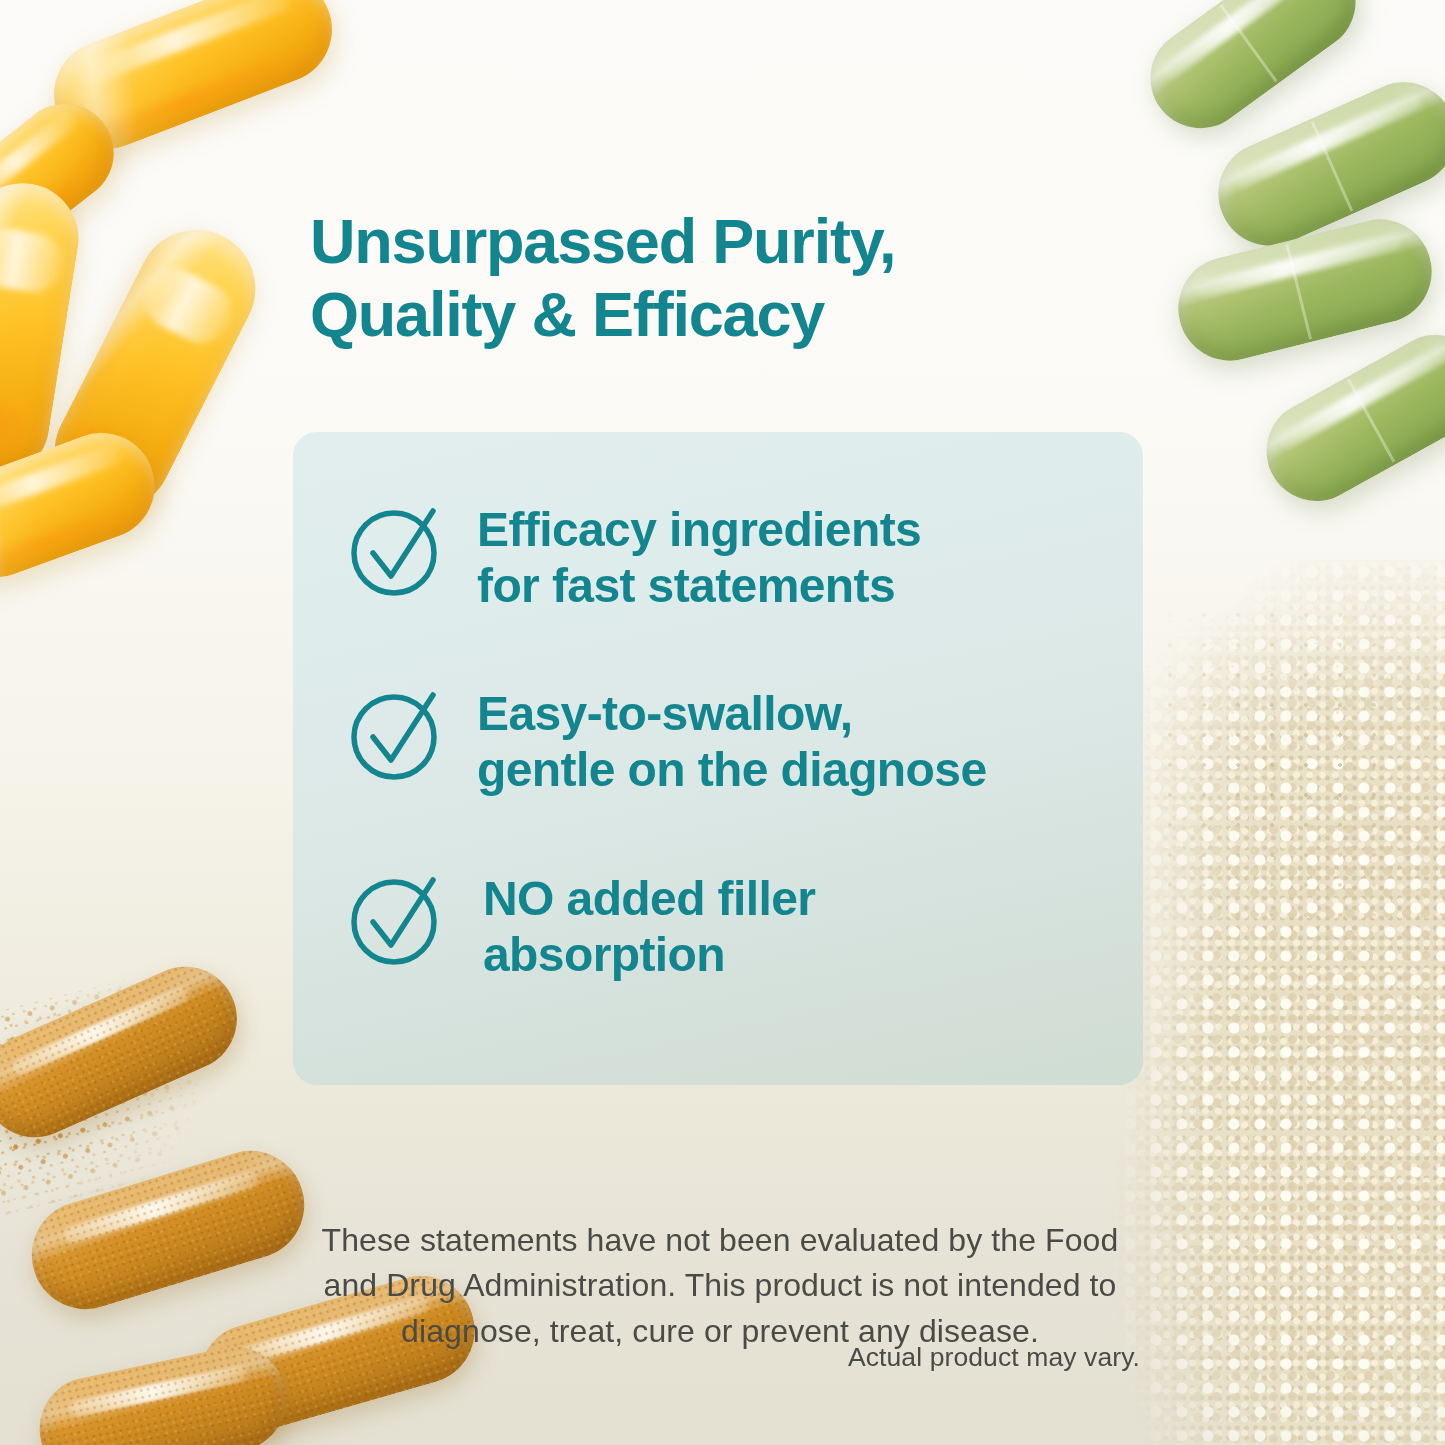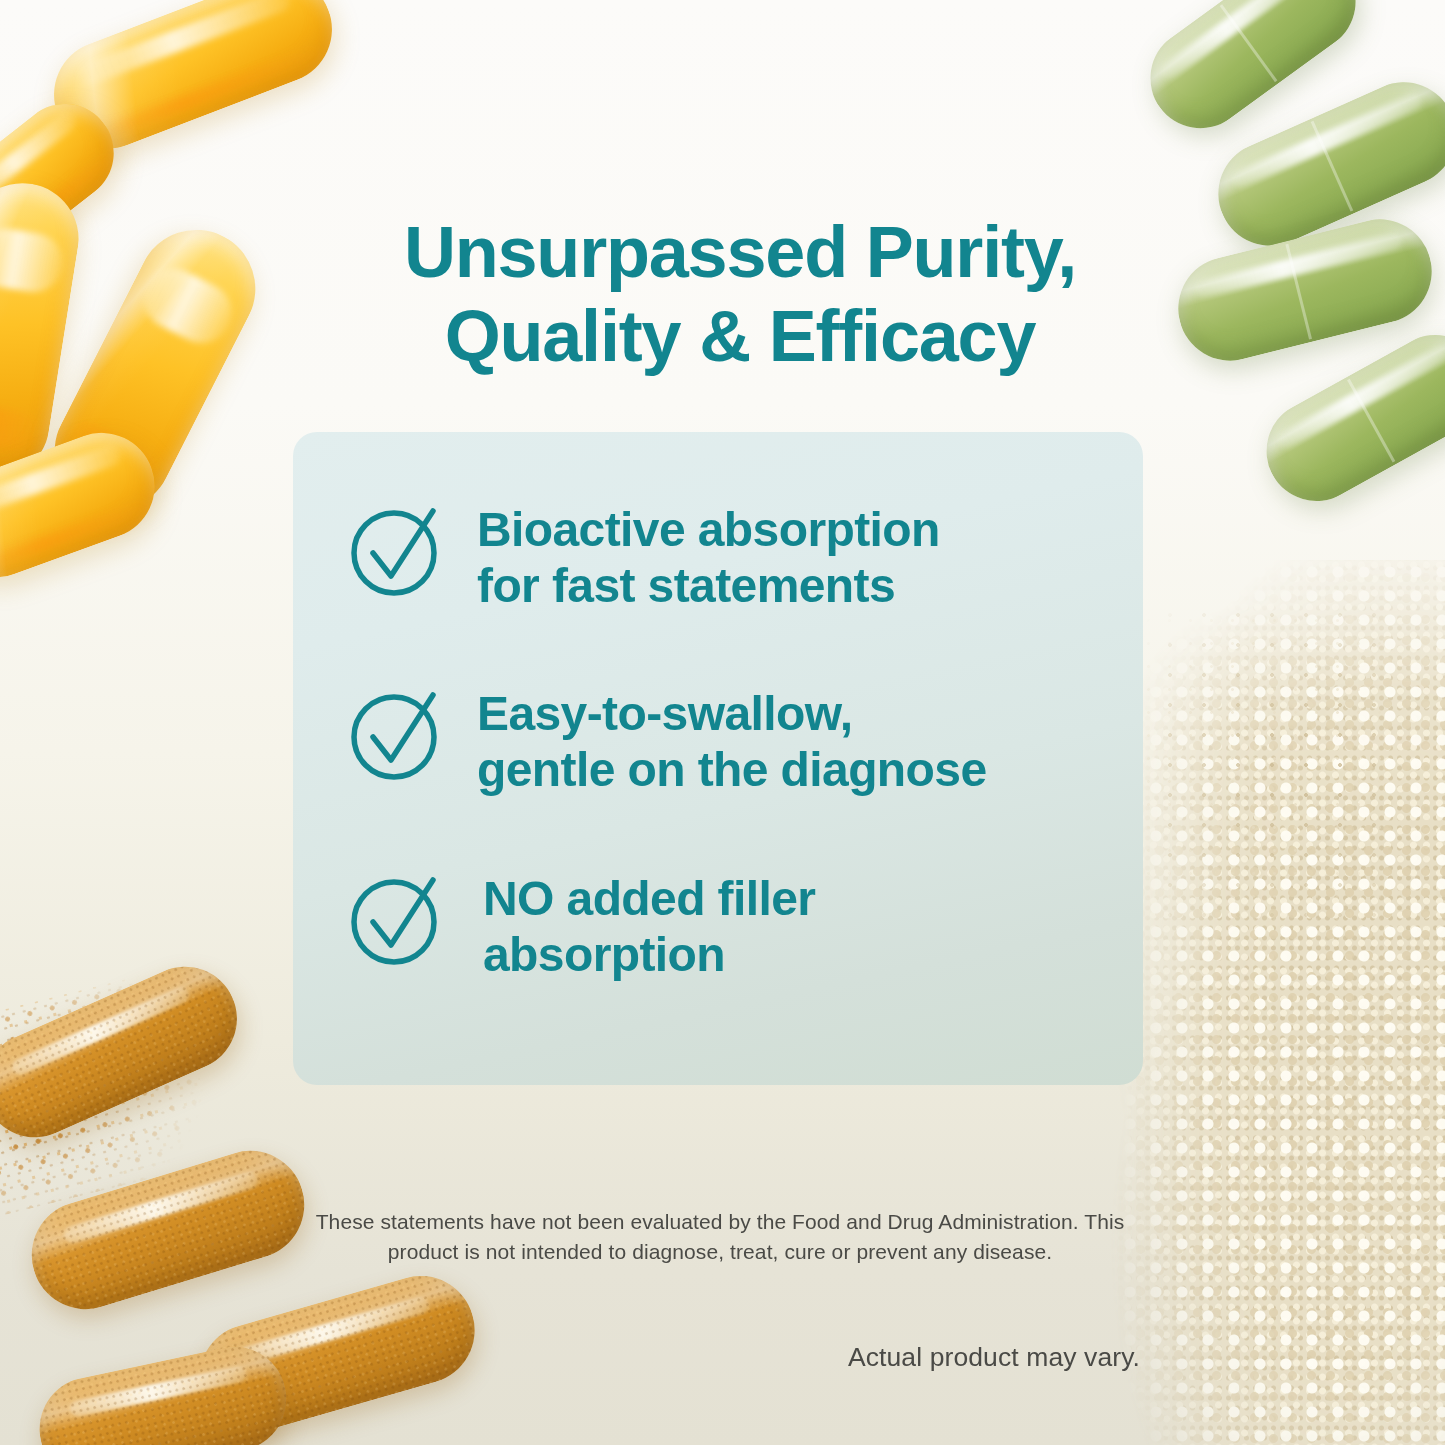--- a/index.html
+++ b/index.html
@@ -246,24 +246,23 @@
   .content { position: absolute; inset: 0; }
 
   .headline {
     position: absolute;
     left: 310px;
     top: 163px;
     width: 860px;
     color: #12858f;
     font-family: "Liberation Sans", sans-serif;
     font-weight: bold;
-    font-size: 72px;
+    font-size: 63px;
     line-height: 1.16;
     letter-spacing: -1.2px;
-    text-align: center;
   }
   .headline .l2 { display: block; }
 
   .benefits-card {
     position: absolute;
     left: 293px;
     top: 432px;
     width: 850px;
     height: 653px;
     border-radius: 24px;
@@ -309,21 +308,21 @@
   }
 
   .disclaimer {
     position: absolute;
     left: 300px;
     top: 1186px;
     width: 840px;
     text-align: center;
     color: #4a4a46;
     font-family: "Liberation Sans", sans-serif;
-    font-size: 21px;
+    font-size: 32px;
     line-height: 1.42;
     letter-spacing: 0.1px;
   }
   .actual-product {
     position: absolute;
     left: 300px;
     top: 1315px;
     width: 840px;
     text-align: right;
     color: #4a4a46;
@@ -376,21 +375,21 @@
       <div class="benefit-list">
 
         <div class="benefit">
           <span class="check-icon">
             <svg viewBox="0 0 104 104" fill="none" xmlns="http://www.w3.org/2000/svg">
               <circle cx="47" cy="55" r="40" stroke="#12858f" stroke-width="5.5"></circle>
               <path d="M26 55 L44 78 L86 13" stroke="#12858f" stroke-width="5.5" stroke-linecap="round" stroke-linejoin="round"></path>
             </svg>
           </span>
           <div class="benefit-text">
-            <span>Bioactive absorption</span><br>
+            <span>Efficacy ingredients</span><br>
             <span>for fast statements</span>
           </div>
         </div>
 
         <div class="benefit">
           <span class="check-icon">
             <svg viewBox="0 0 104 104" fill="none" xmlns="http://www.w3.org/2000/svg">
               <circle cx="47" cy="55" r="40" stroke="#12858f" stroke-width="5.5"></circle>
               <path d="M26 55 L44 78 L86 13" stroke="#12858f" stroke-width="5.5" stroke-linecap="round" stroke-linejoin="round"></path>
             </svg>

